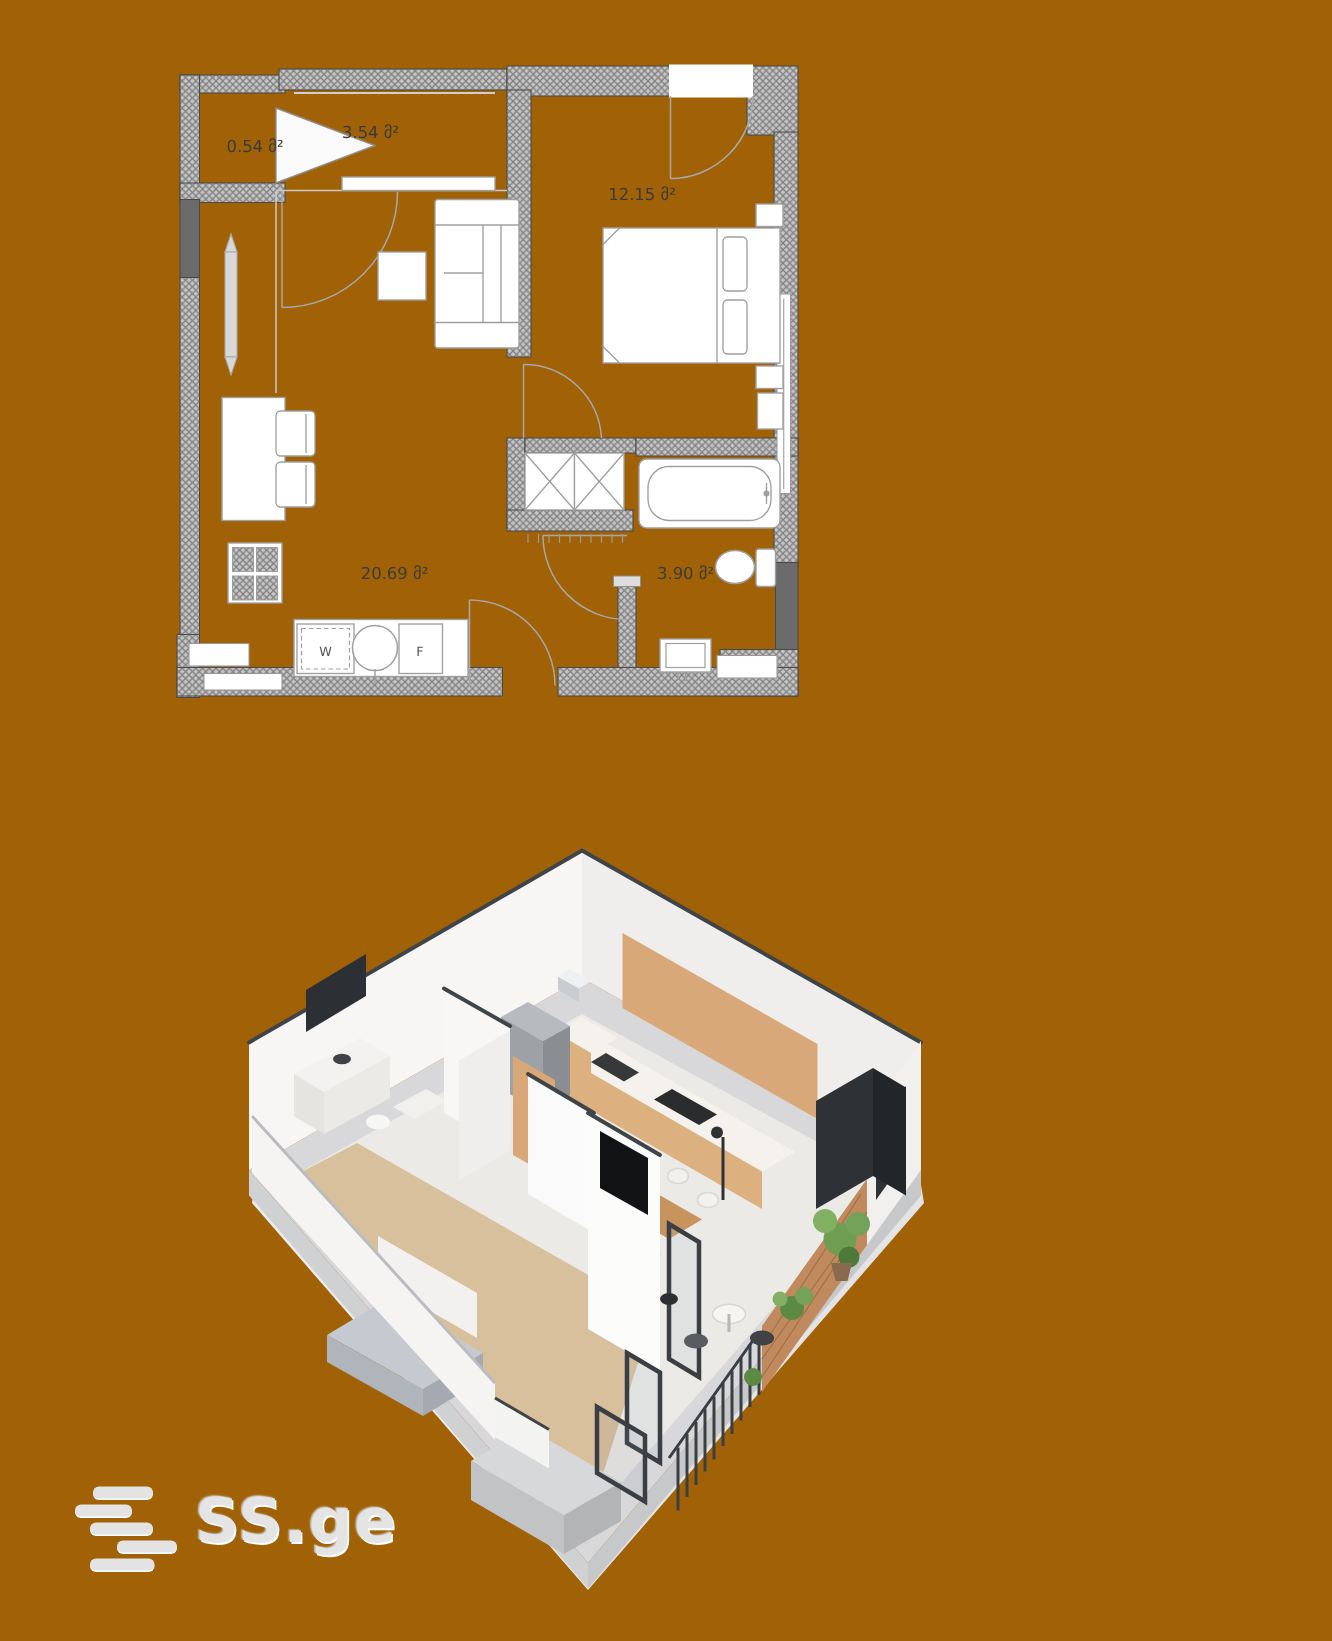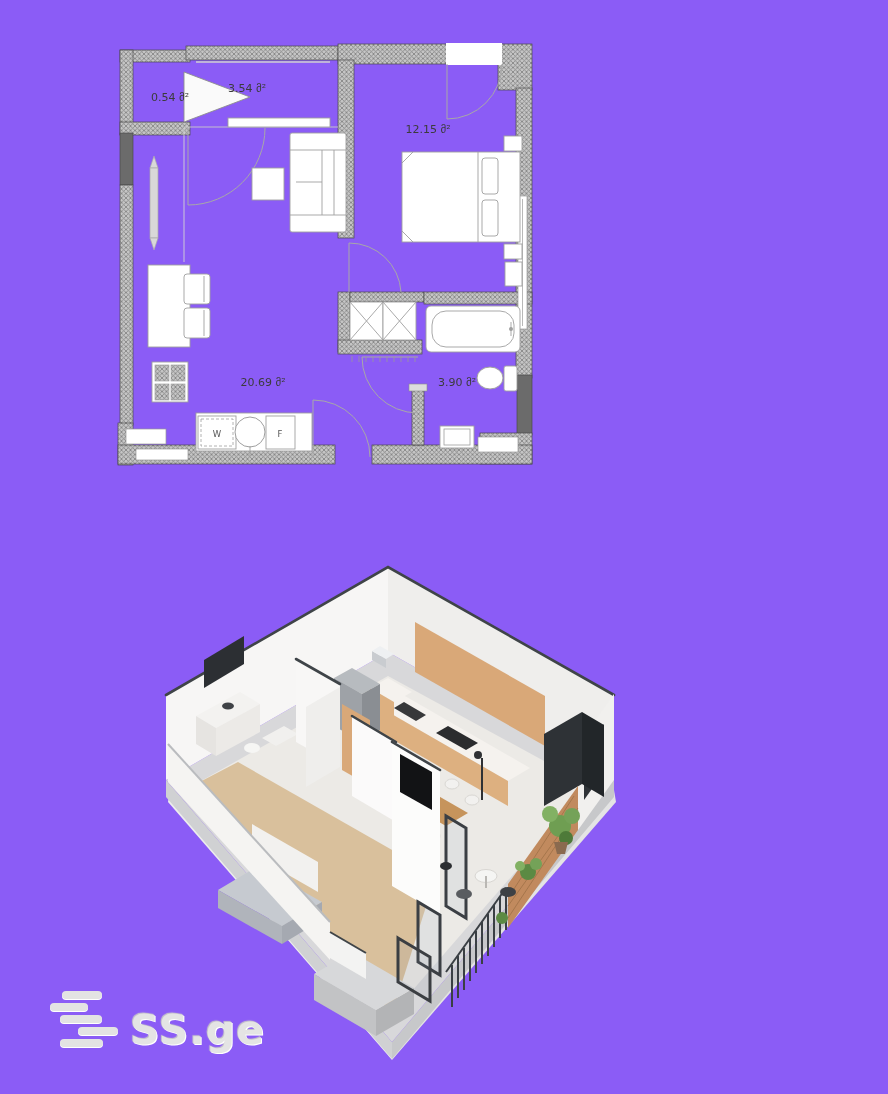--- a/index.html
+++ b/index.html
@@ -1,36 +1,36 @@
 <!DOCTYPE html>
 <html><head>
 <meta charset="utf-8">
 <style>
   html,body{margin:0;padding:0;background:#ffffff;}
   body{width:888px;height:1094px;position:relative;overflow:hidden;
        font-family:"DejaVu Sans",sans-serif;}
-  .stage{position:absolute;inset:0;background:#8b5cf6;}
+  .stage{position:absolute;inset:0;background:#a16207;}
   svg{position:absolute;display:block;}
   #plan-svg{left:0;top:0;}
   #render-svg{left:0;top:520px;}
   .plan-label{font-family:"DejaVu Sans",sans-serif;font-size:11px;fill:#3b3b3b;}
   .plan-label-sm{font-family:"DejaVu Sans",sans-serif;font-size:8.5px;fill:#555;}
   .furn{fill:#ffffff;stroke:#9f9f9f;stroke-width:0.9;}
   .furnline{stroke:#9f9f9f;stroke-width:0.9;fill:none;}
   .doorarc{stroke:#a8a8a8;stroke-width:1;fill:none;}
   .wall{stroke:#4a4a4a;stroke-width:0.7;}
   .caps{stroke:#3f4448;stroke-width:2.6;fill:none;stroke-linecap:round;}
   
   .watermark{position:absolute;left:48px;top:984px;width:200px;height:70px;z-index:5;}
   .wm-bar{position:absolute;height:8px;border-radius:4px;background:#e3e3e3;
           box-shadow:0 1px 0 #ffffff;}
   .wm-text{position:absolute;left:82px;top:6px;font-size:41px;font-weight:700;
            color:#e4e4e4;letter-spacing:1px;
            text-shadow:1px 1px 0 #ffffff,-1px -1px 1px #c9c9c9;
-           font-family:"DejaVu Sans",sans-serif;margin-top:16px;}
+           font-family:"DejaVu Sans",sans-serif;}
 </style>
 </head>
 <body>
 
 <div class="stage">
 
 <svg id="plan-svg" width="888" height="520" viewBox="0 0 888 520">
   <defs>
     <pattern id="hatch" width="4.5" height="4.5" patternUnits="userSpaceOnUse">
       <rect width="4.5" height="4.5" fill="#c6c6c6"></rect>

